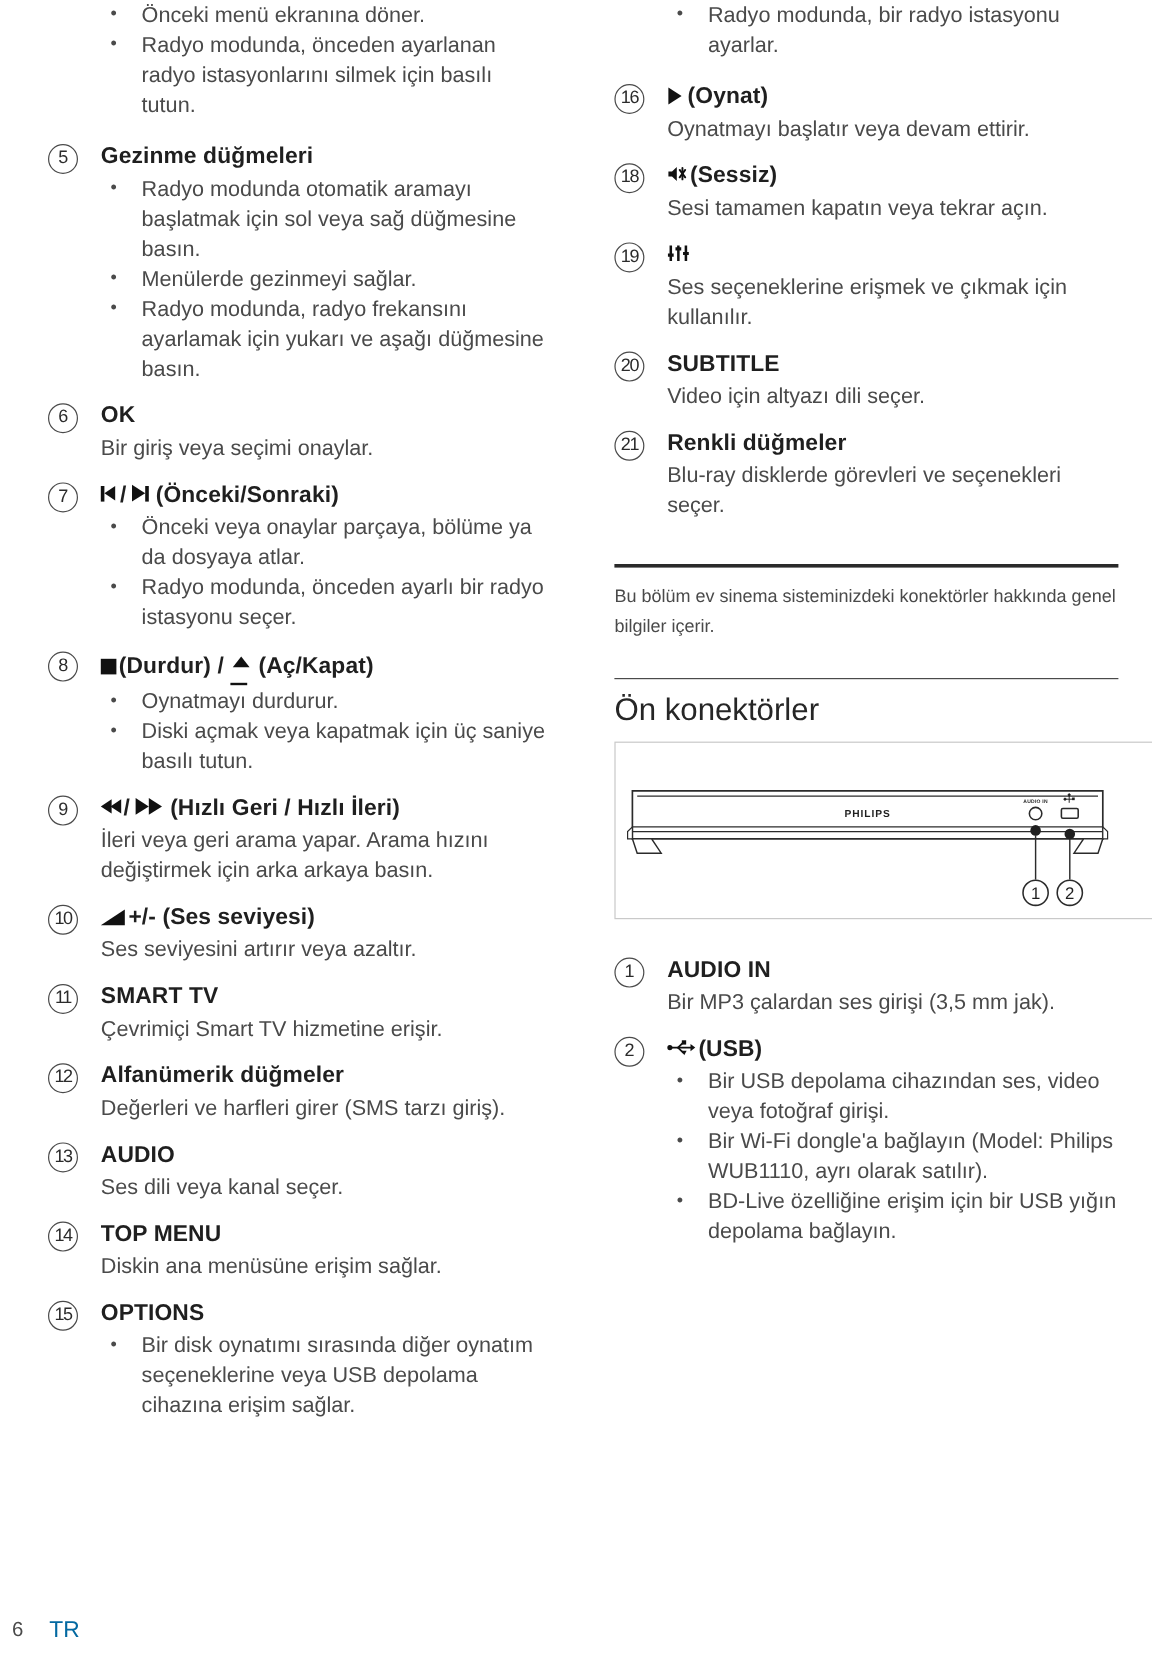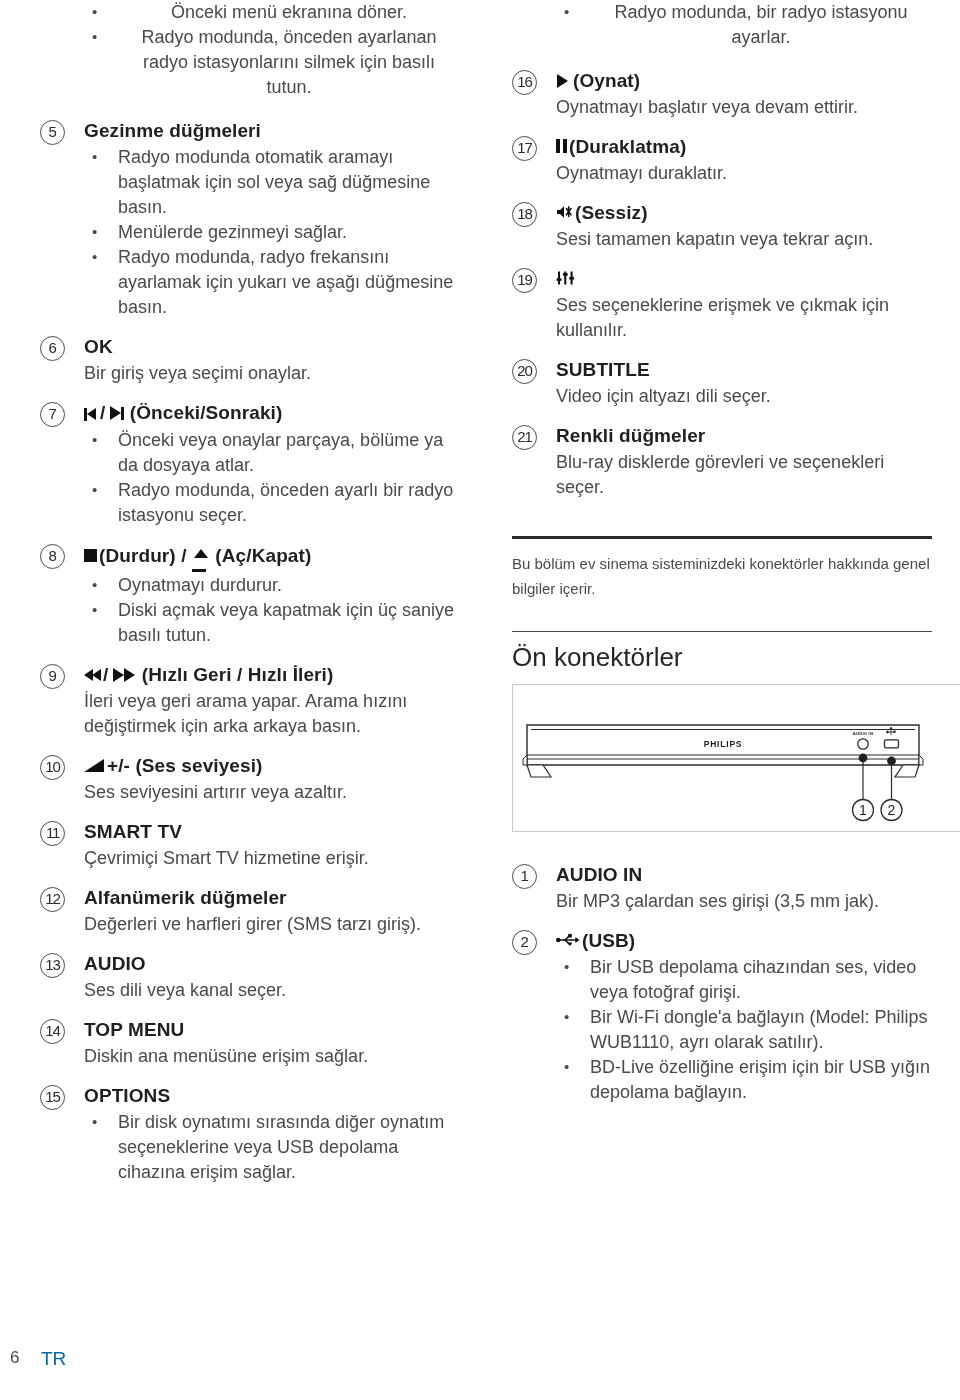--- a/index.html
+++ b/index.html
@@ -91,21 +91,20 @@
     position: absolute;
     left: 8px;
     top: -1px;
     font-size: 15px;
     color: #4a4a4a;
   }
   
   .orphan-bullets {
     padding-left: 44px;
     margin-bottom: 18px;
-    text-align: center;
   }
 
   
   .gi {
     display: inline-block;
     vertical-align: middle;
     position: relative;
   }
   .tri-r {
     width: 0; height: 0;
@@ -329,27 +328,20 @@
     </div>
 
     <div class="entry">
       <span class="num-circle wide">16</span>
       <p class="entry-title">
         <span class="gi tri-r" style="margin-right:5px;"></span><span>(Oynat)</span>
       </p>
       <p class="entry-desc">Oynatmayı başlatır veya devam ettirir.</p>
     </div>
 
-    <div class="entry">
-      <span class="num-circle wide">17</span>
-      <p class="entry-title">
-        <span class="pausebars"><i></i><i style="margin-right:0;"></i></span><span>(Duraklatma)</span>
-      </p>
-      <p class="entry-desc">Oynatmayı duraklatır.</p>
-    </div>
 
     <div class="entry">
       <span class="num-circle wide">18</span>
       <p class="entry-title">
         <svg class="icn" width="17" height="16" viewBox="0 0 17 16">
           <path d="M1 6 h3 L8 2.2 V13.8 L4 10 H1 Z" fill="#111"></path>
           <g stroke="#111" stroke-width="1.6" stroke-linecap="round">
             <line x1="10.4" y1="4.6" x2="15" y2="10.8"></line>
             <line x1="15" y1="4.6" x2="10.4" y2="10.8"></line>
             <line x1="12.7" y1="2.9" x2="12.7" y2="12.5"></line>

